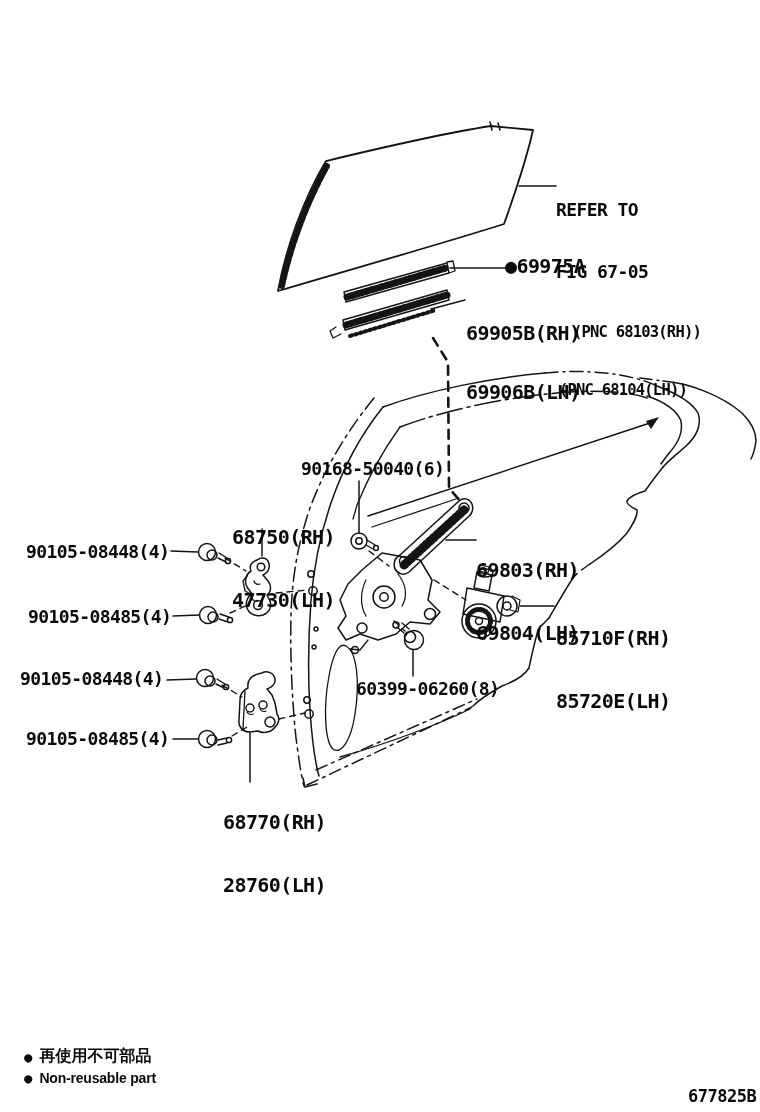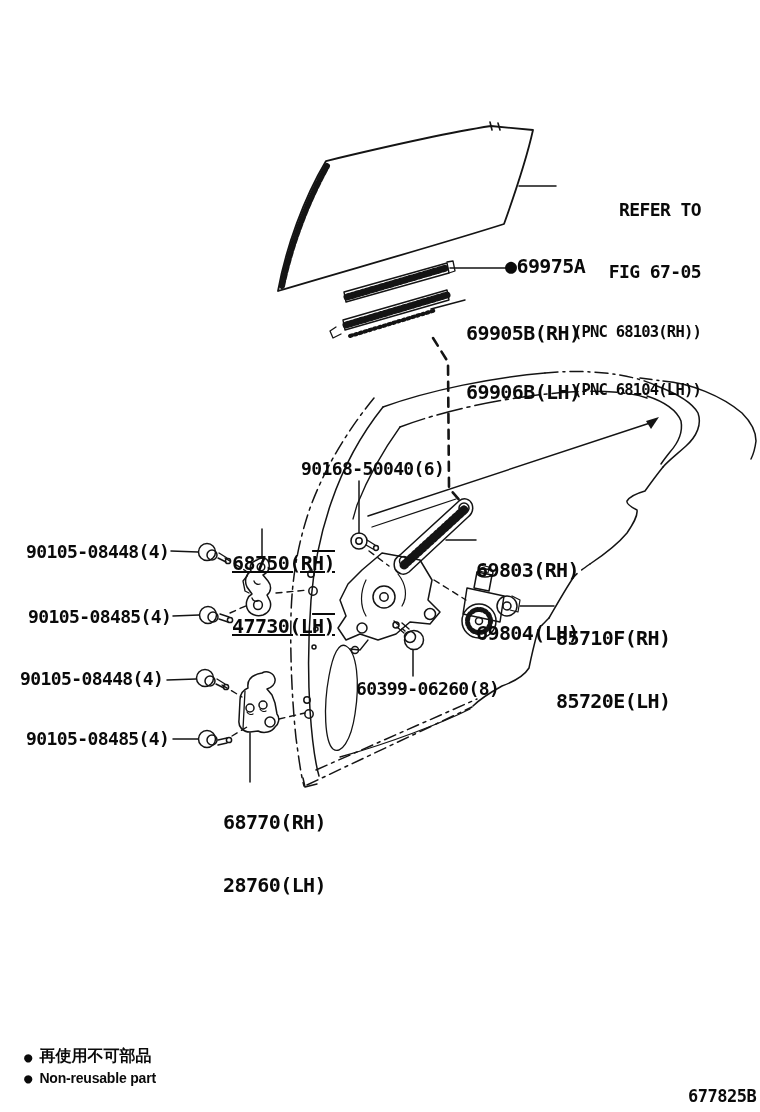--- a/index.html
+++ b/index.html
@@ -1,19 +1,19 @@
 <!DOCTYPE html>
 <html><head>
 <meta charset="utf-8">
 <style>
   html,body{margin:0;padding:0;background:#ffffff;}
   #stage{position:relative;width:760px;height:1112px;background:#ffffff;overflow:hidden;
          font-family:"DejaVu Sans Mono",monospace;color:#0a0a0a;}
   svg{position:absolute;left:0;top:0;}
-  .lbl{position:absolute;font-weight:bold;white-space:pre;letter-spacing:-0.6px;line-height:21px;text-align:right;}
+  .lbl{position:absolute;font-weight:bold;white-space:pre;letter-spacing:-0.6px;line-height:21px;}
   .s20{font-size:20px;}
   .s18{font-size:18px;line-height:20px;}
   .pnc{font-size:15.5px;line-height:18px;letter-spacing:-0.8px;}
   .legend-row{position:absolute;display:flex;align-items:center;gap:7px;font-weight:bold;}
   .legend-dot{font-size:14px;line-height:14px;}
   .legend-jp{font-size:16px;font-family:Liberation Sans, sans-serif;font-weight:bold;}
   .legend-en{font-size:14px;font-family:"Liberation Sans",sans-serif;font-weight:bold;letter-spacing:-0.2px;}
   .docnum{position:absolute;font-size:17px;font-weight:bold;letter-spacing:-0.5px;}
 </style>
 </head>
@@ -217,21 +217,21 @@
 
 <div class="lbl s20" style="left:505px;top:256px;">●69975A</div>
 
 <div class="lbl s20" style="left:466px;top:285px;line-height:19.5px;">
   <div>69905B(RH)</div>
   <div>69906B(LH)</div>
 </div>
 
 <div class="lbl s18" style="left:301px;top:459px;">90168-50040(6)</div>
 
-<div class="lbl s20" style="left:232px;top:511px;text-decoration:underline;">
+<div class="lbl s20" style="left:232px;top:485px;">
   <div>68750(RH)</div>
   <div>47730(LH)</div>
 </div>
 
 <div class="lbl s18" style="left:26px;top:542px;">90105-08448(4)</div>
 
 <div class="lbl s18" style="left:28px;top:607px;">90105-08485(4)</div>
 
 <div class="lbl s20" style="left:476px;top:518px;">
   <div>69803(RH)</div>

